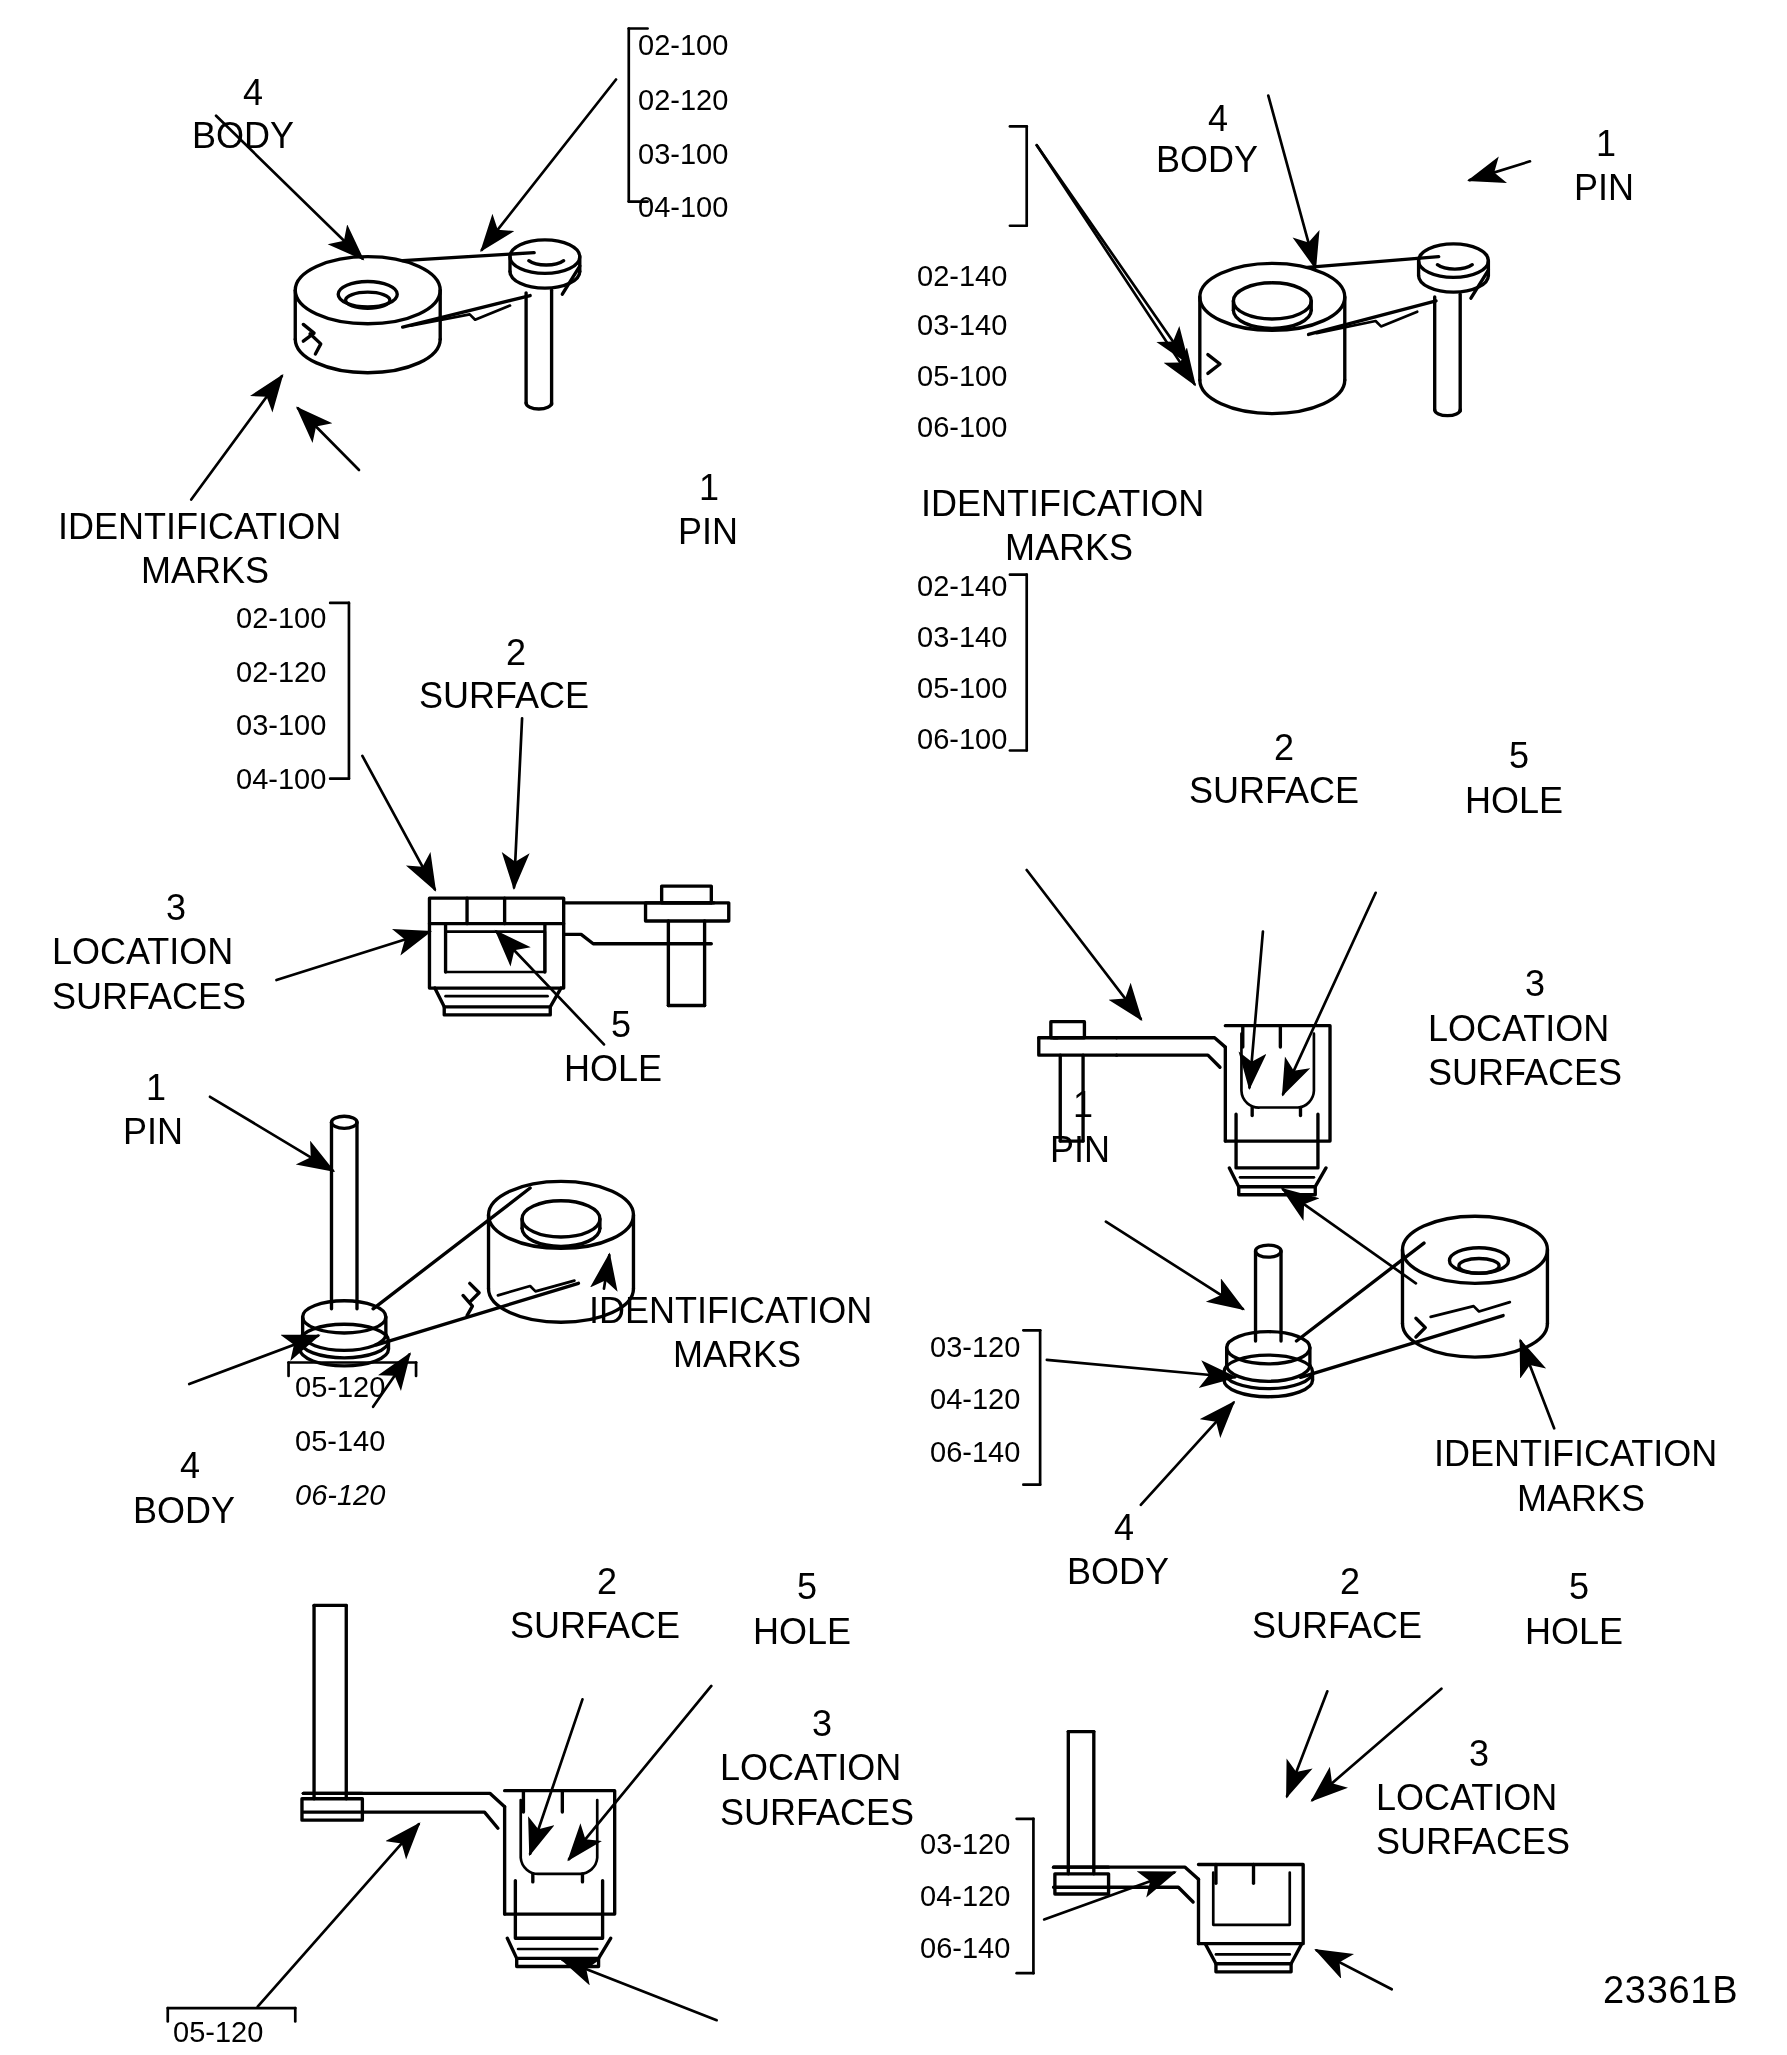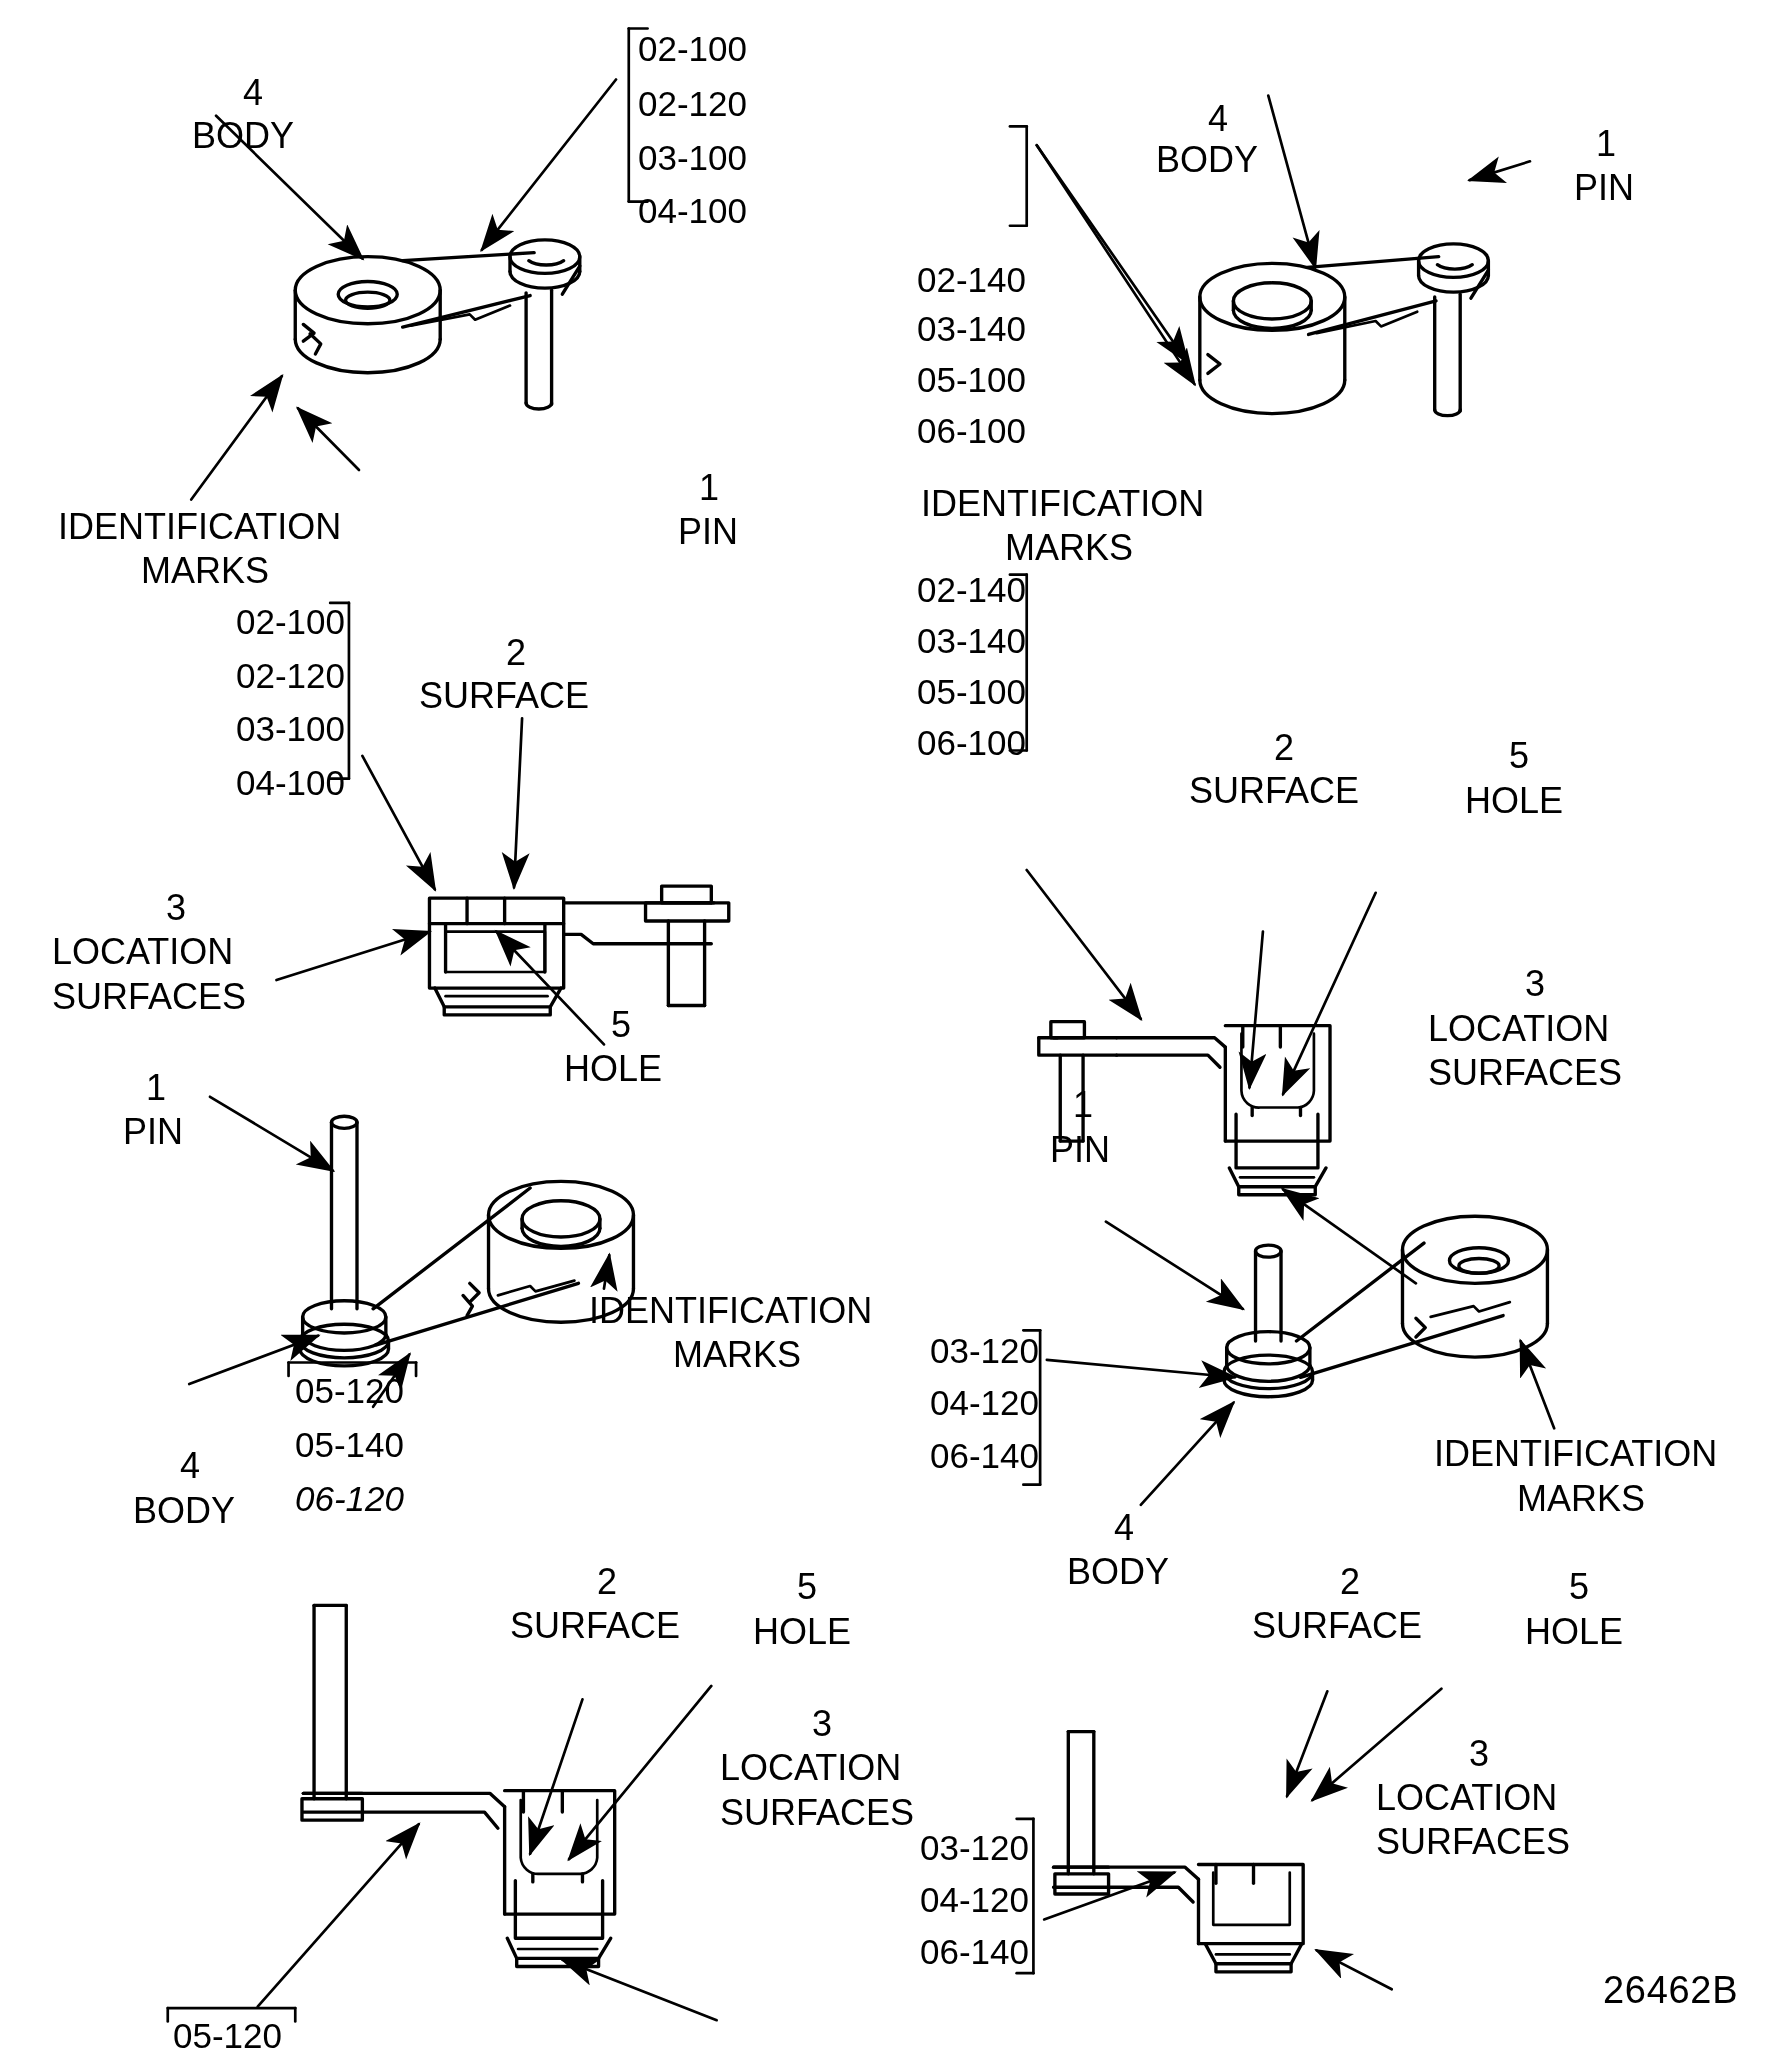--- a/index.html
+++ b/index.html
@@ -13,21 +13,21 @@
   .txt{
     position:absolute;
     color:#000;
     font-family:"Liberation Sans", sans-serif;
     font-weight:400;
     white-space:nowrap;
     letter-spacing:0px;
     line-height:1;
   }
   .lbl{font-size:36px;}
-  .pn{font-size:35px;}
+  .pn{font-size:29px;}
   .num{font-size:36px;}
   .dwg{font-size:38px;letter-spacing:0.7px;}
 </style>
 </head>
 <body>
 
 <div id="sheet">
 
 <svg class="layer" viewBox="0 0 2663 3063">
   <defs>
@@ -457,16 +457,16 @@
 <div class="txt lbl" style="left:1525px;top:1614px;">HOLE</div>
 
 <div class="txt num" style="left:1469px;top:1736px;">3</div>
 <div class="txt lbl" style="left:1376px;top:1780px;">LOCATION</div>
 <div class="txt lbl" style="left:1376px;top:1824px;">SURFACES</div>
 
 <div class="txt pn" style="left:920px;top:1830px;">03-120</div>
 <div class="txt pn" style="left:920px;top:1882px;">04-120</div>
 <div class="txt pn" style="left:920px;top:1934px;">06-140</div>
 
-<div class="txt dwg" style="left:1603px;top:1971px;">26462B</div>
+<div class="txt dwg" style="left:1603px;top:1971px;">23361B</div>
 
 </div>
 
 
 </body></html>

